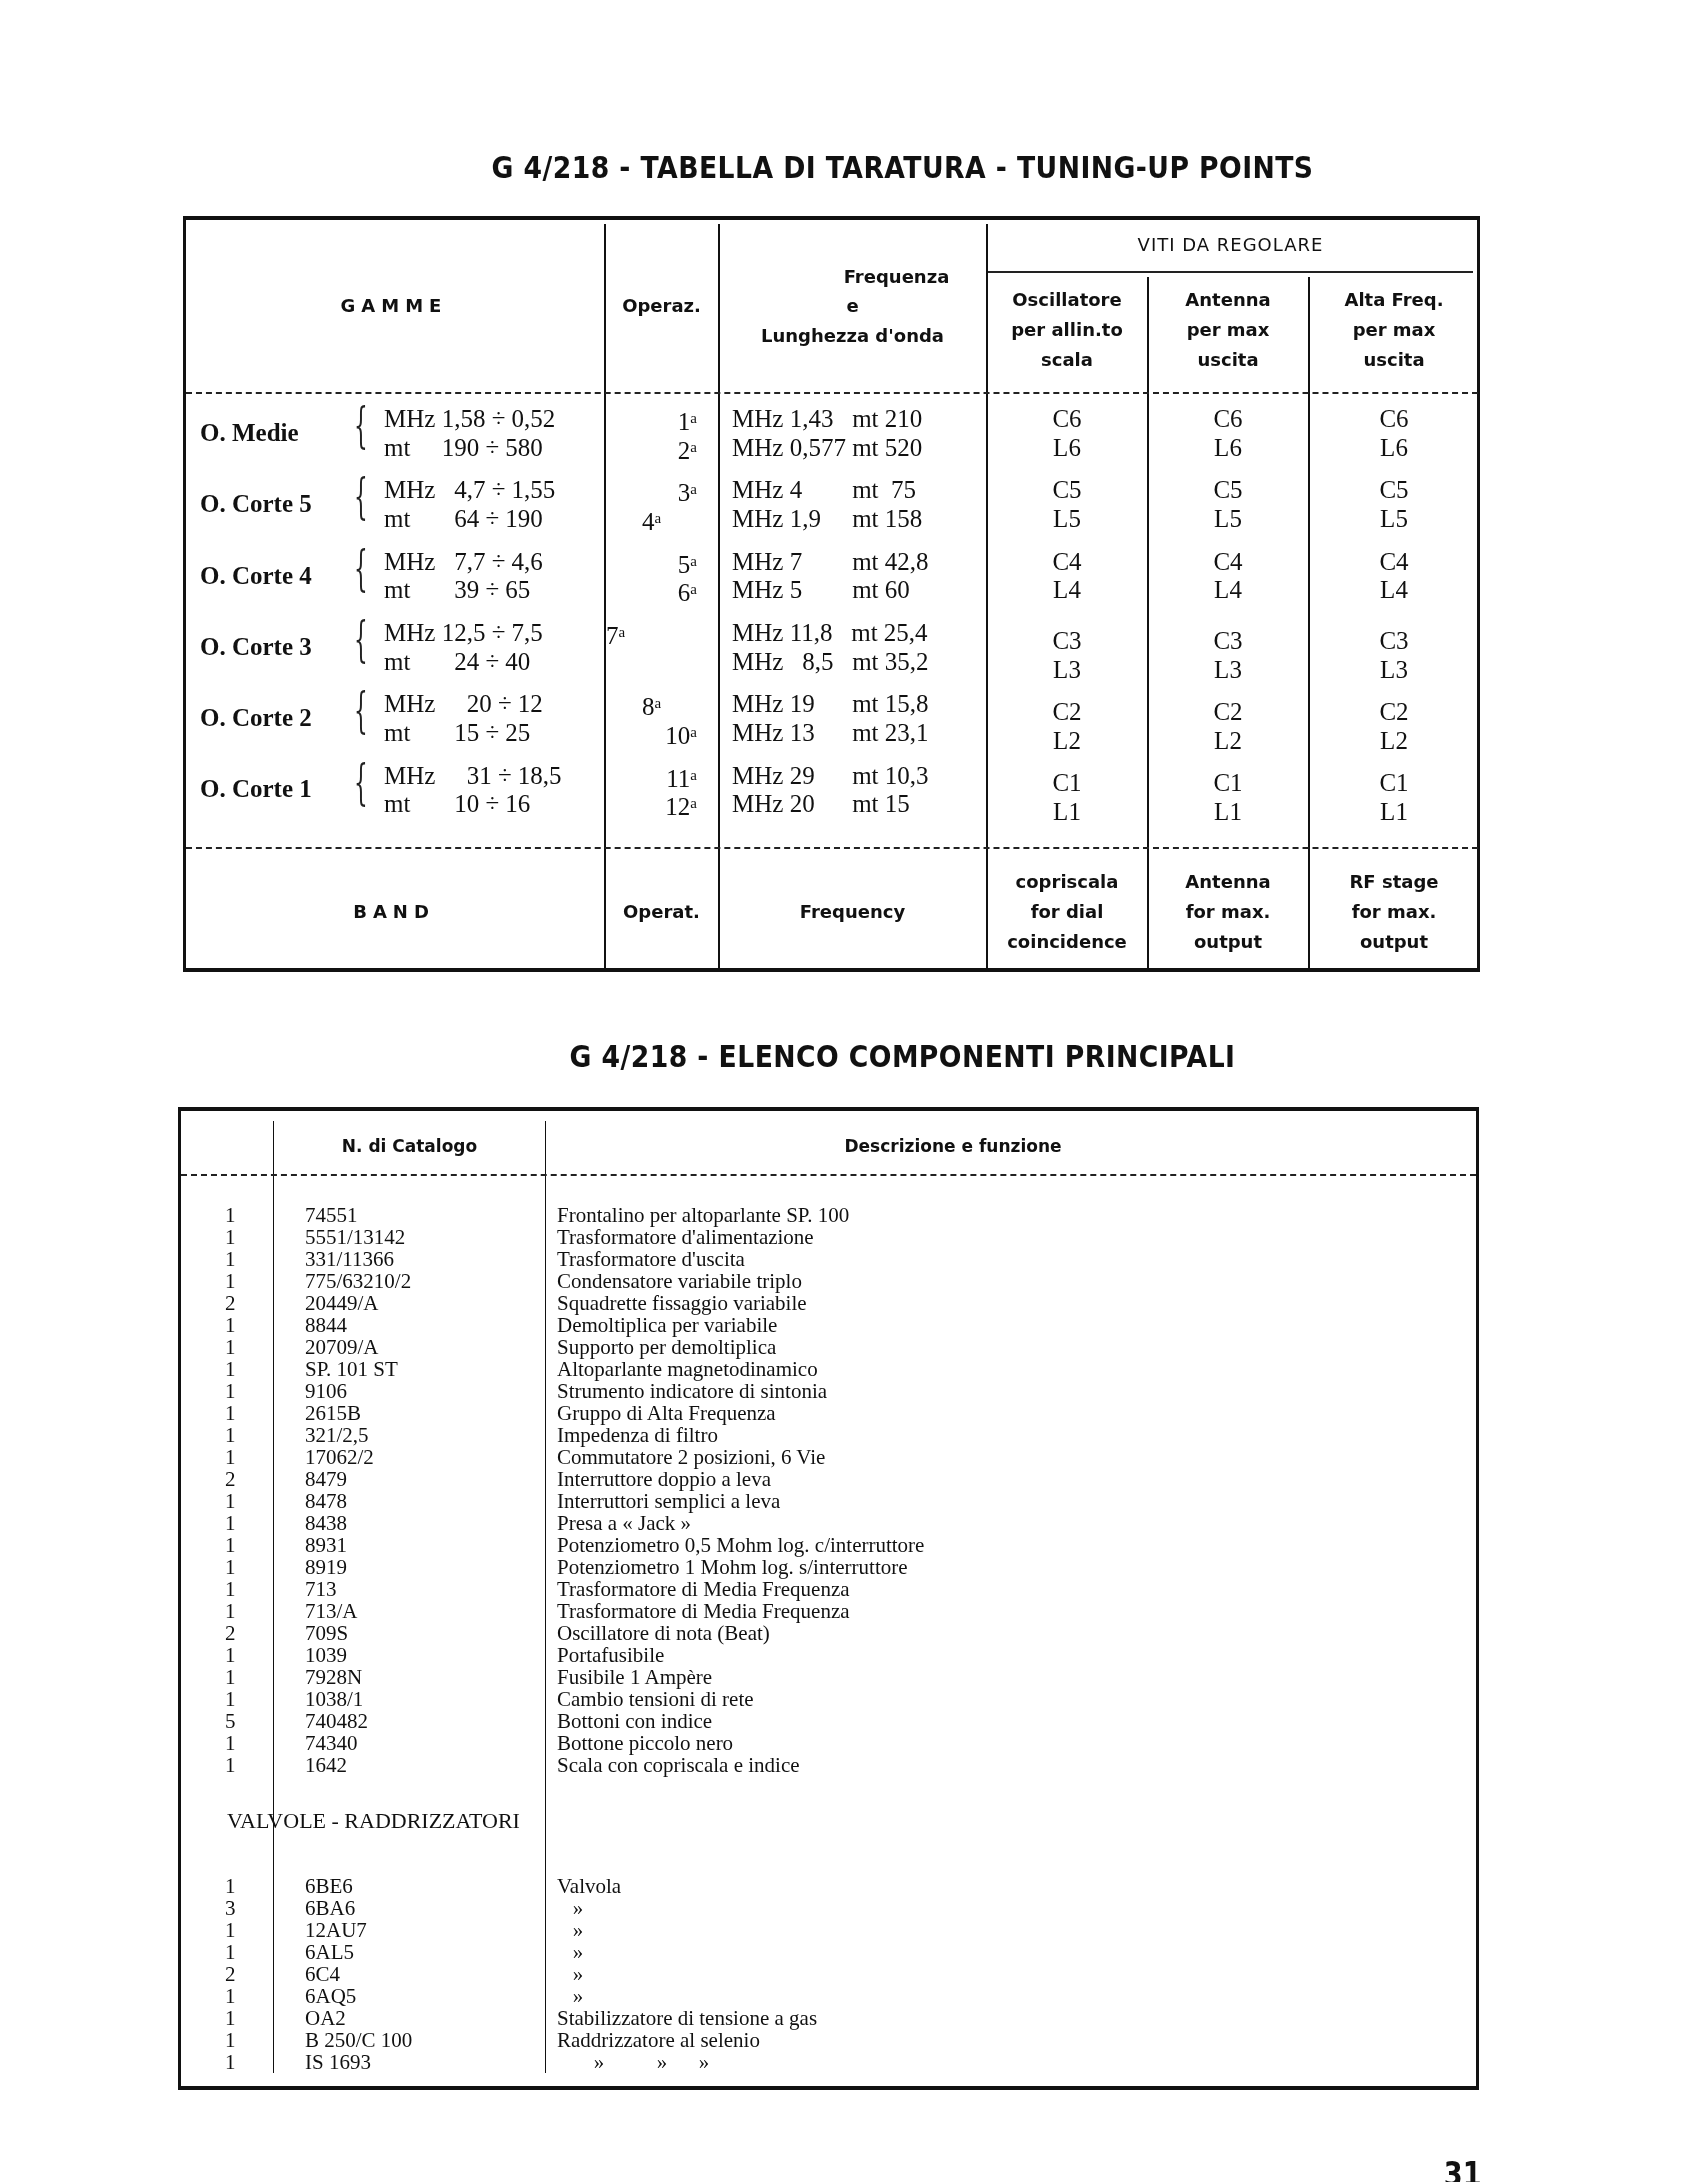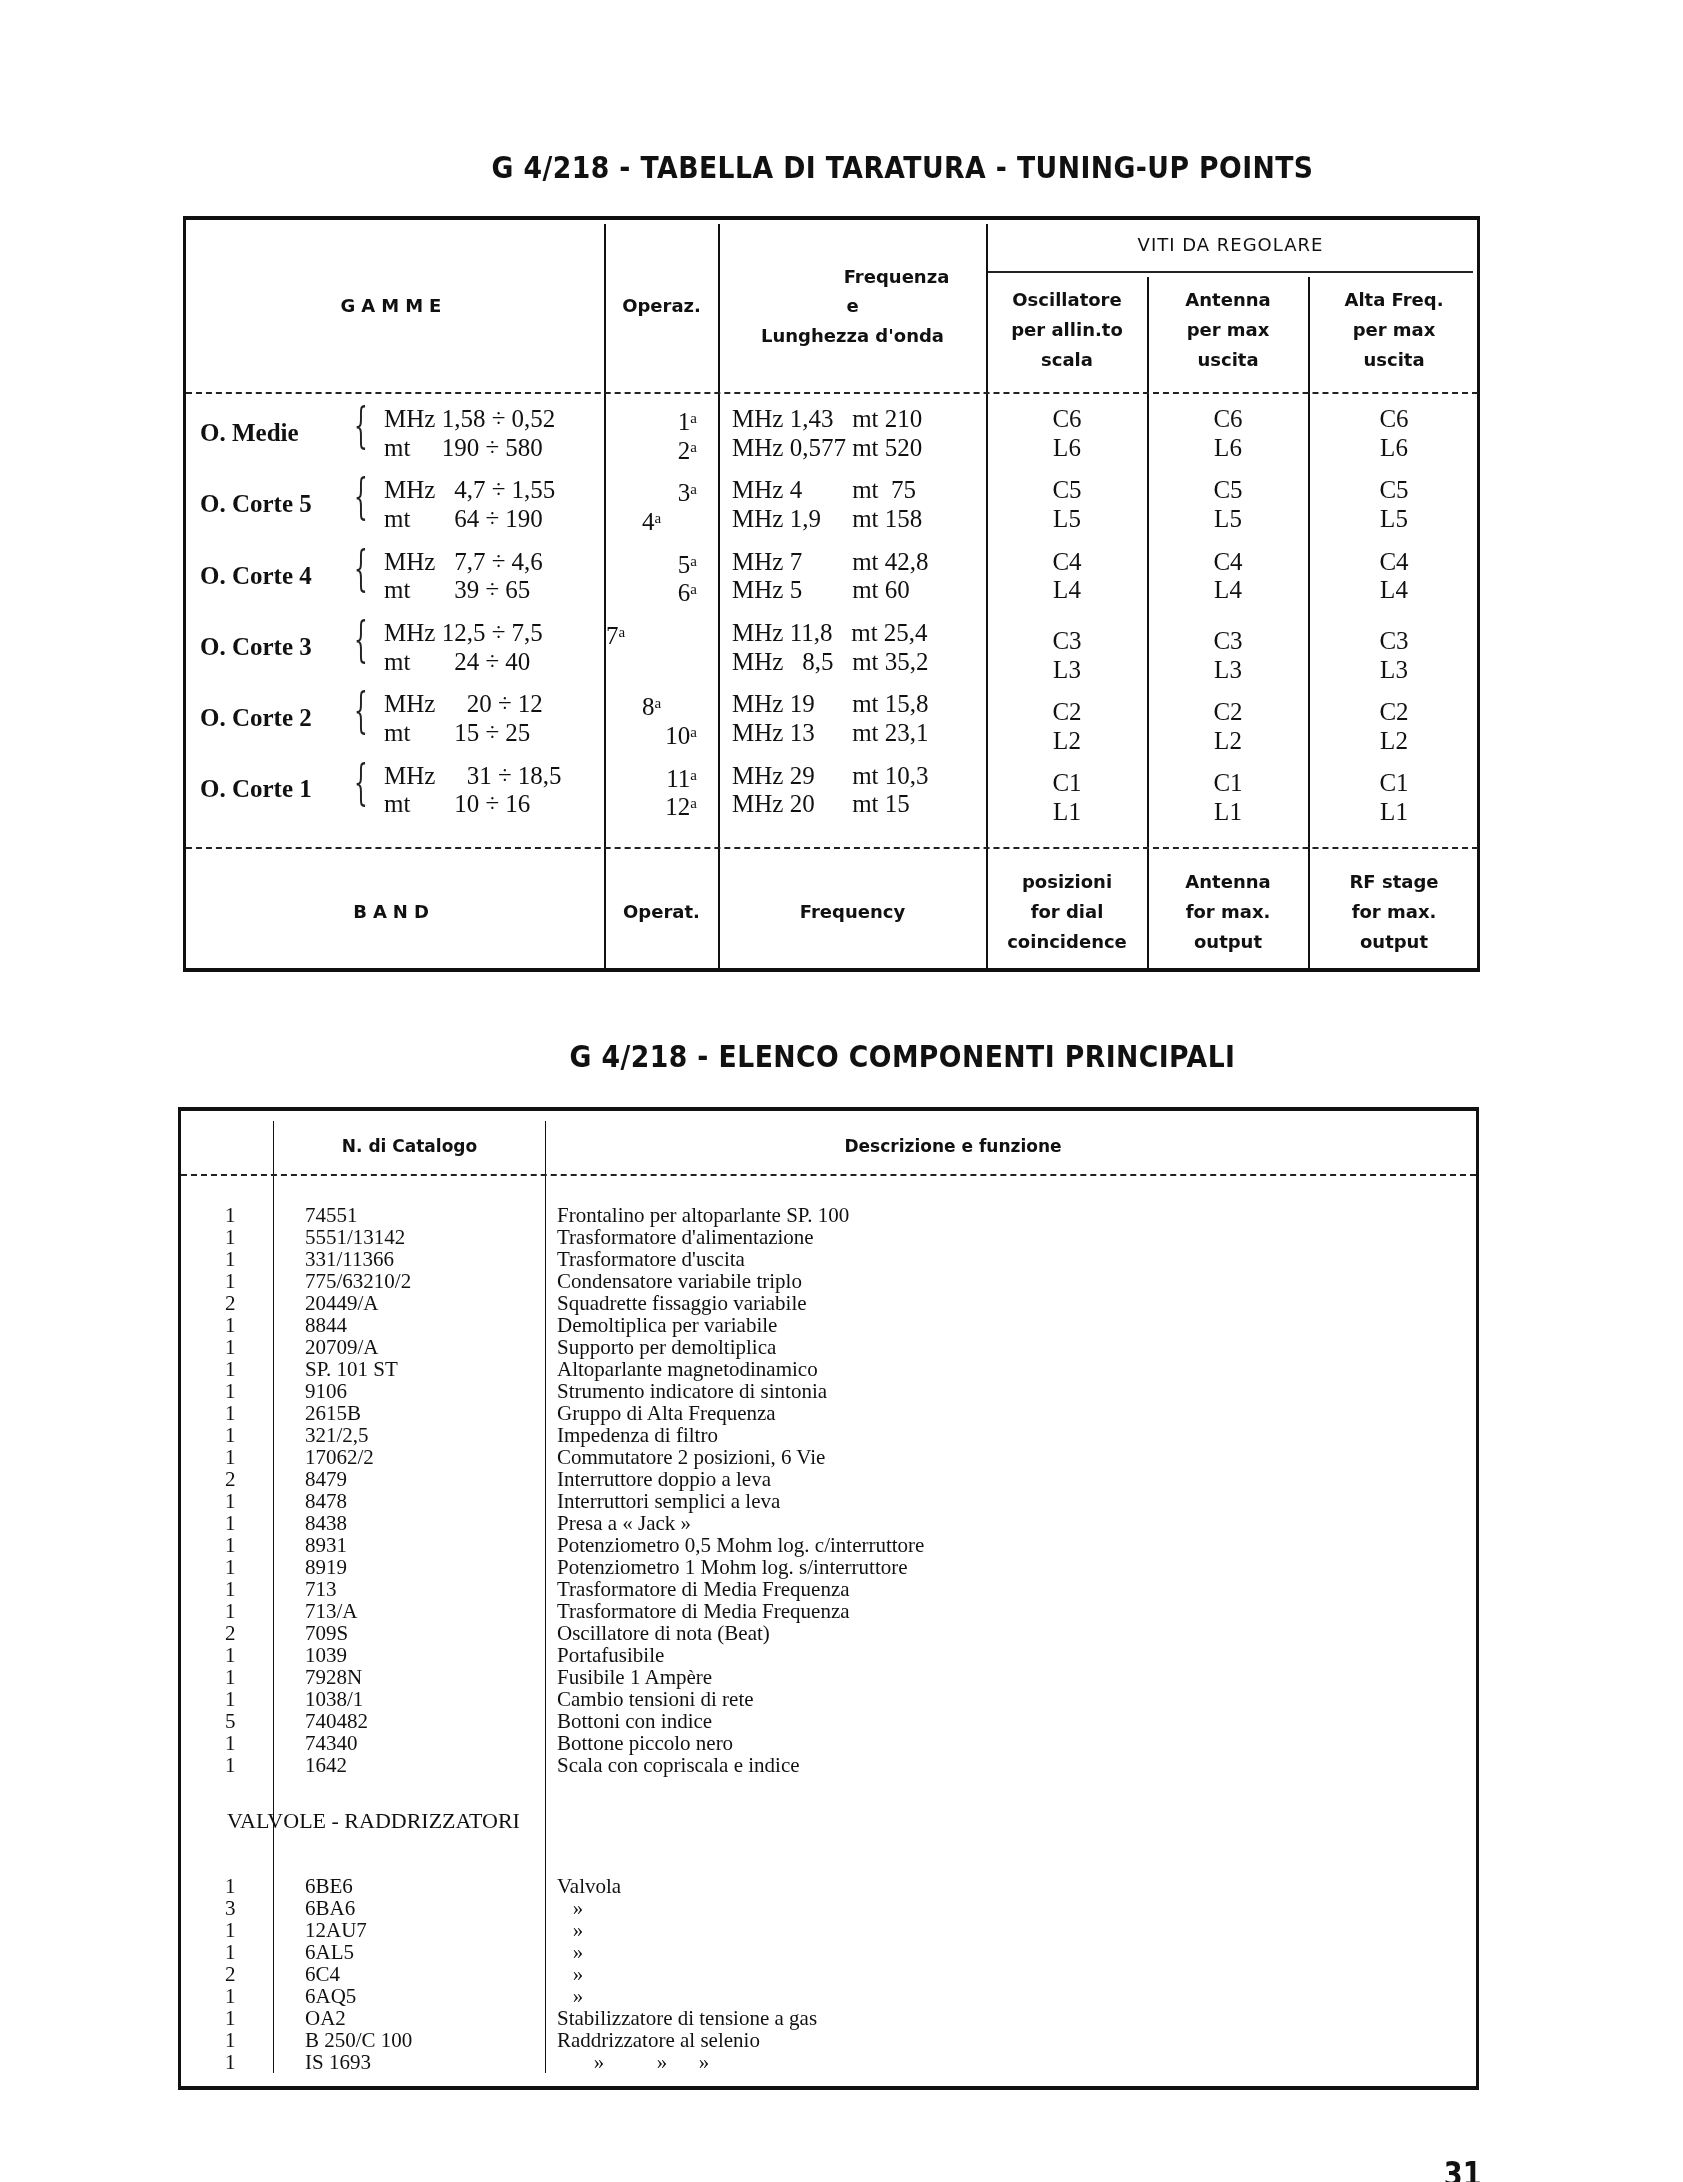--- a/index.html
+++ b/index.html
@@ -140,21 +140,21 @@
       <div class="cell" style="left:802px; width:158px; text-align:center; top:577px;">L1</div>
       <div class="cell" style="left:963px; width:158px; text-align:center; top:548px;">C1</div>
       <div class="cell" style="left:963px; width:158px; text-align:center; top:577px;">L1</div>
       <div class="cell" style="left:1124px; width:168px; text-align:center; top:548px;">C1</div>
       <div class="cell" style="left:1124px; width:168px; text-align:center; top:577px;">L1</div>
     </div>
 
   <div class="hd gamme-hd" style="left:0; width:416px; top:677px;">BAND</div>
   <div class="hd" style="left:420px; width:111px; top:677px;">Operat.</div>
   <div class="hd" style="left:535px; width:263px; top:677px;">Frequency</div>
-  <div class="hd" style="left:802px; width:158px; top:647px;">posizioni</div>
+  <div class="hd" style="left:802px; width:158px; top:647px;">copriscala</div>
   <div class="hd" style="left:802px; width:158px; top:677px;">for dial</div>
   <div class="hd" style="left:802px; width:158px; top:707px;">coincidence</div>
   <div class="hd" style="left:963px; width:158px; top:647px;">Antenna</div>
   <div class="hd" style="left:963px; width:158px; top:677px;">for max.</div>
   <div class="hd" style="left:963px; width:158px; top:707px;">output</div>
   <div class="hd" style="left:1124px; width:168px; top:647px;">RF stage</div>
   <div class="hd" style="left:1124px; width:168px; top:677px;">for max.</div>
   <div class="hd" style="left:1124px; width:168px; top:707px;">output</div>
 </div>
 

